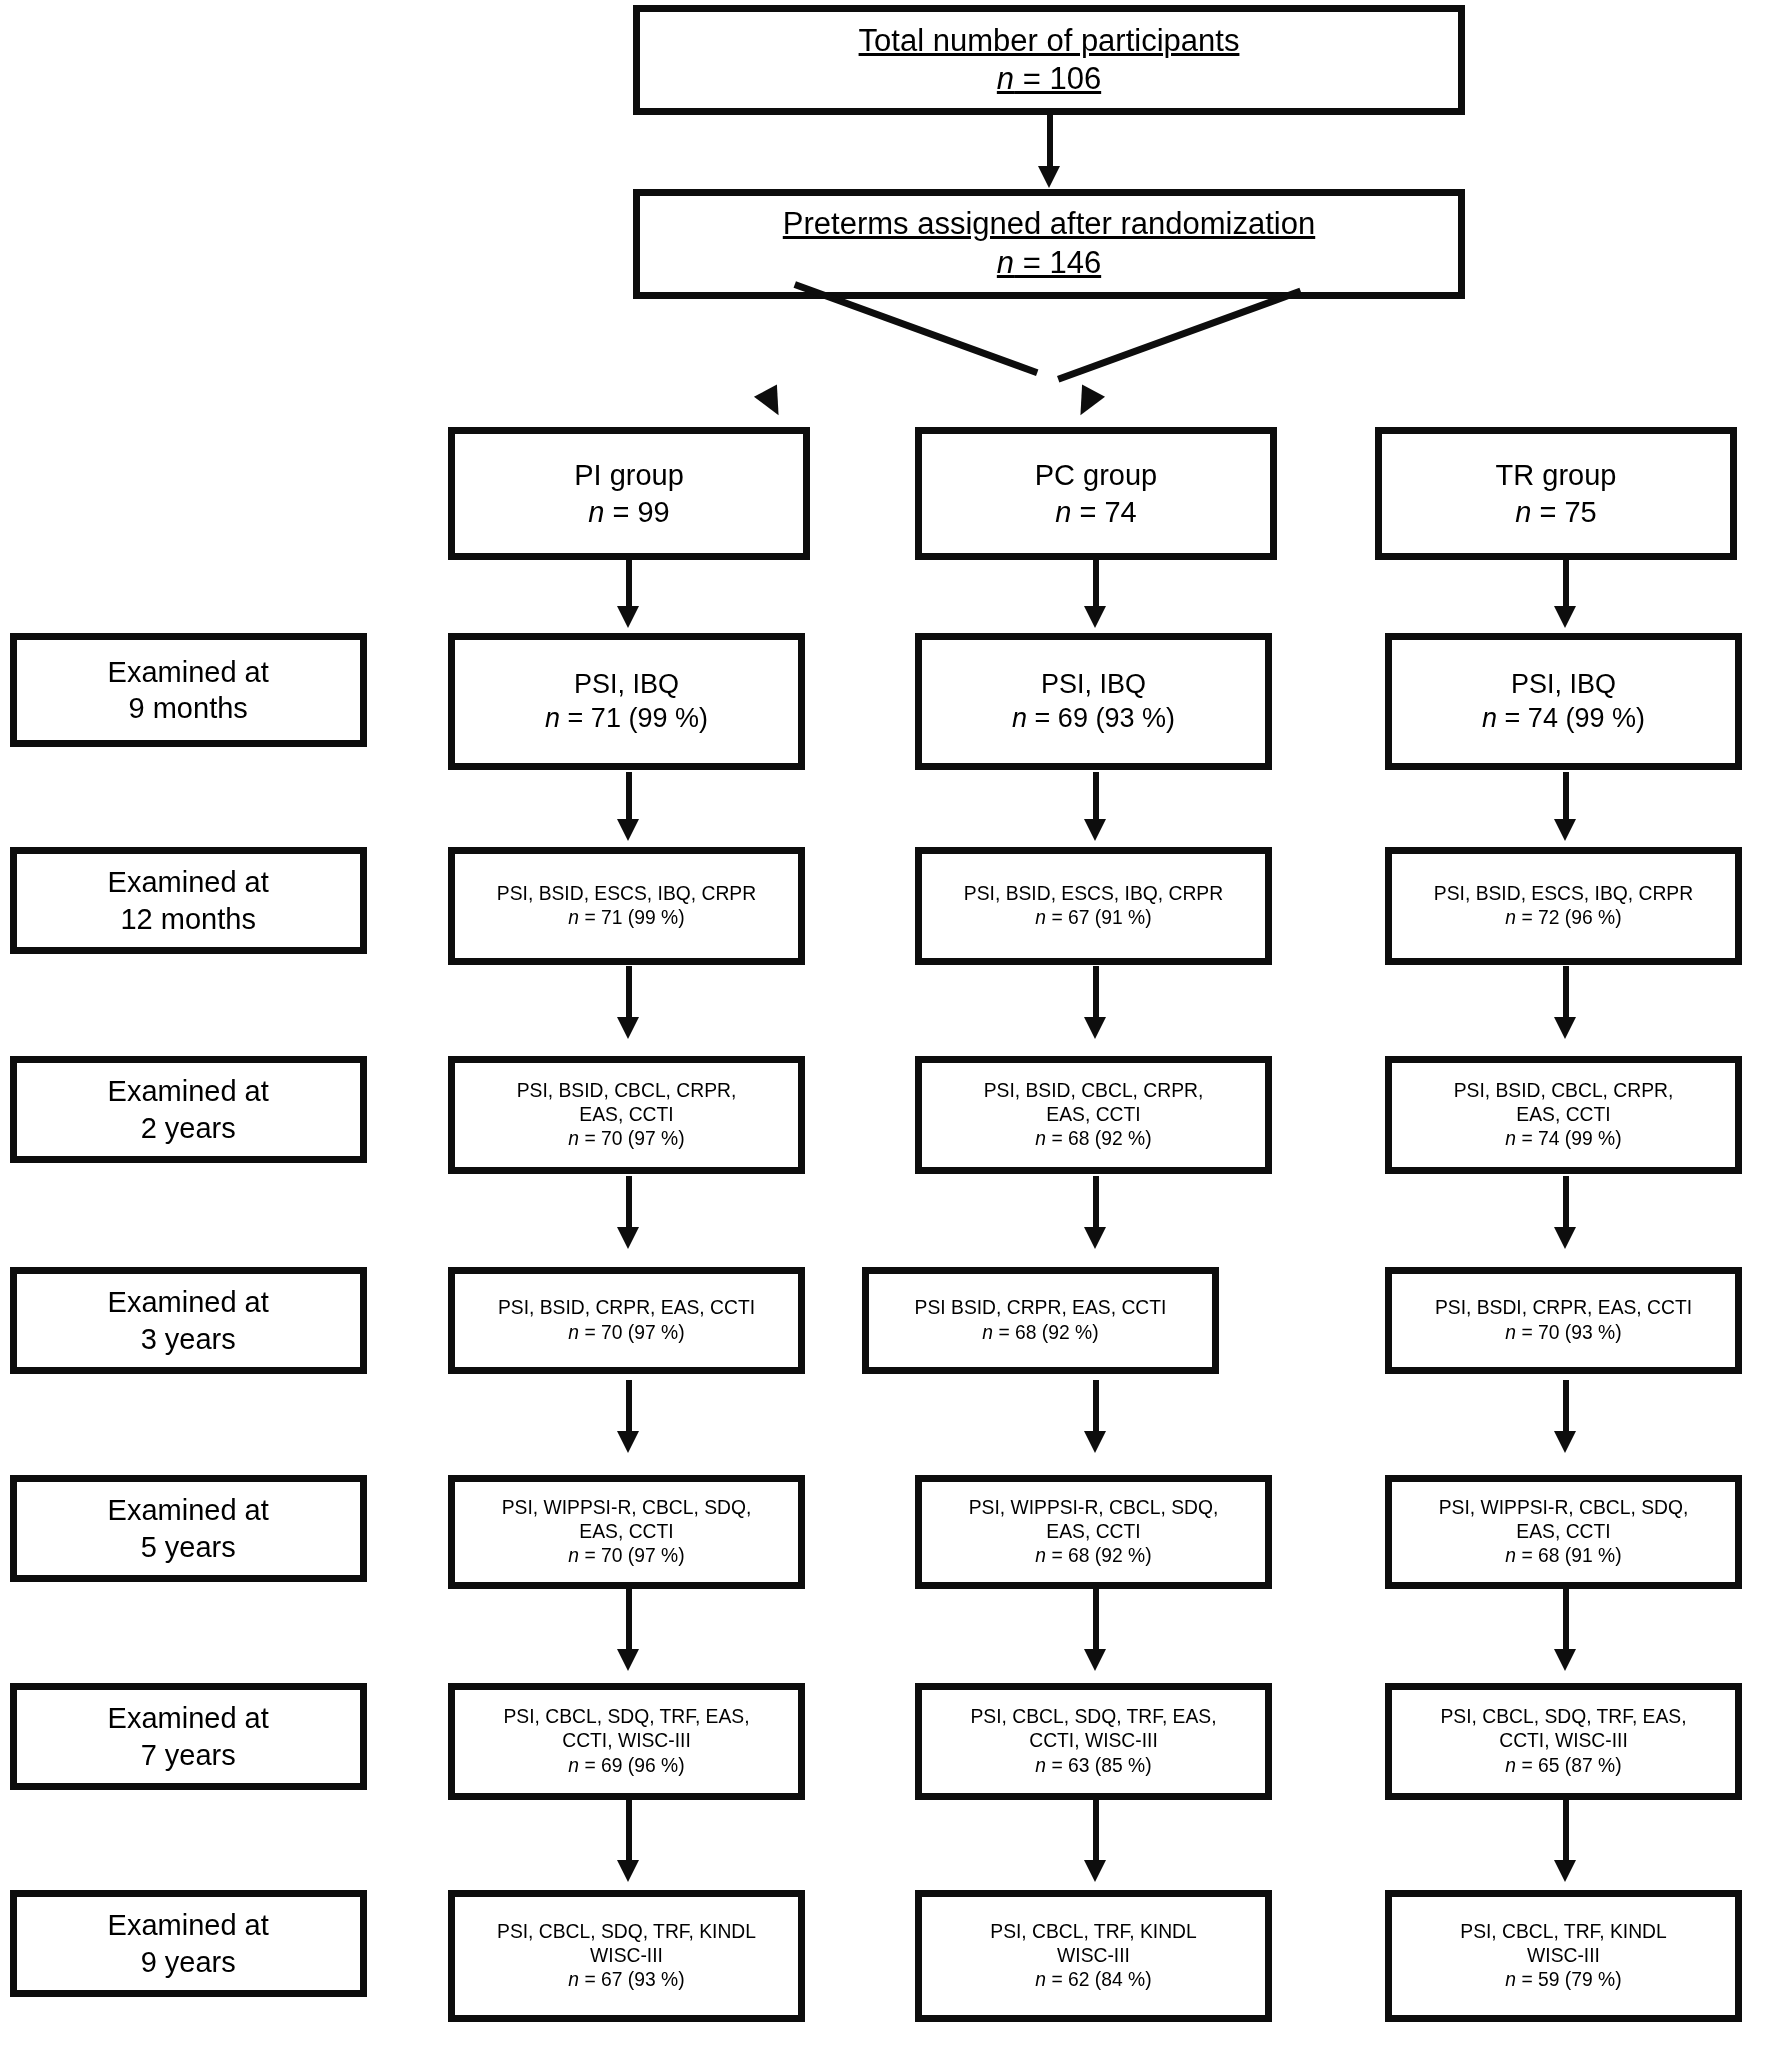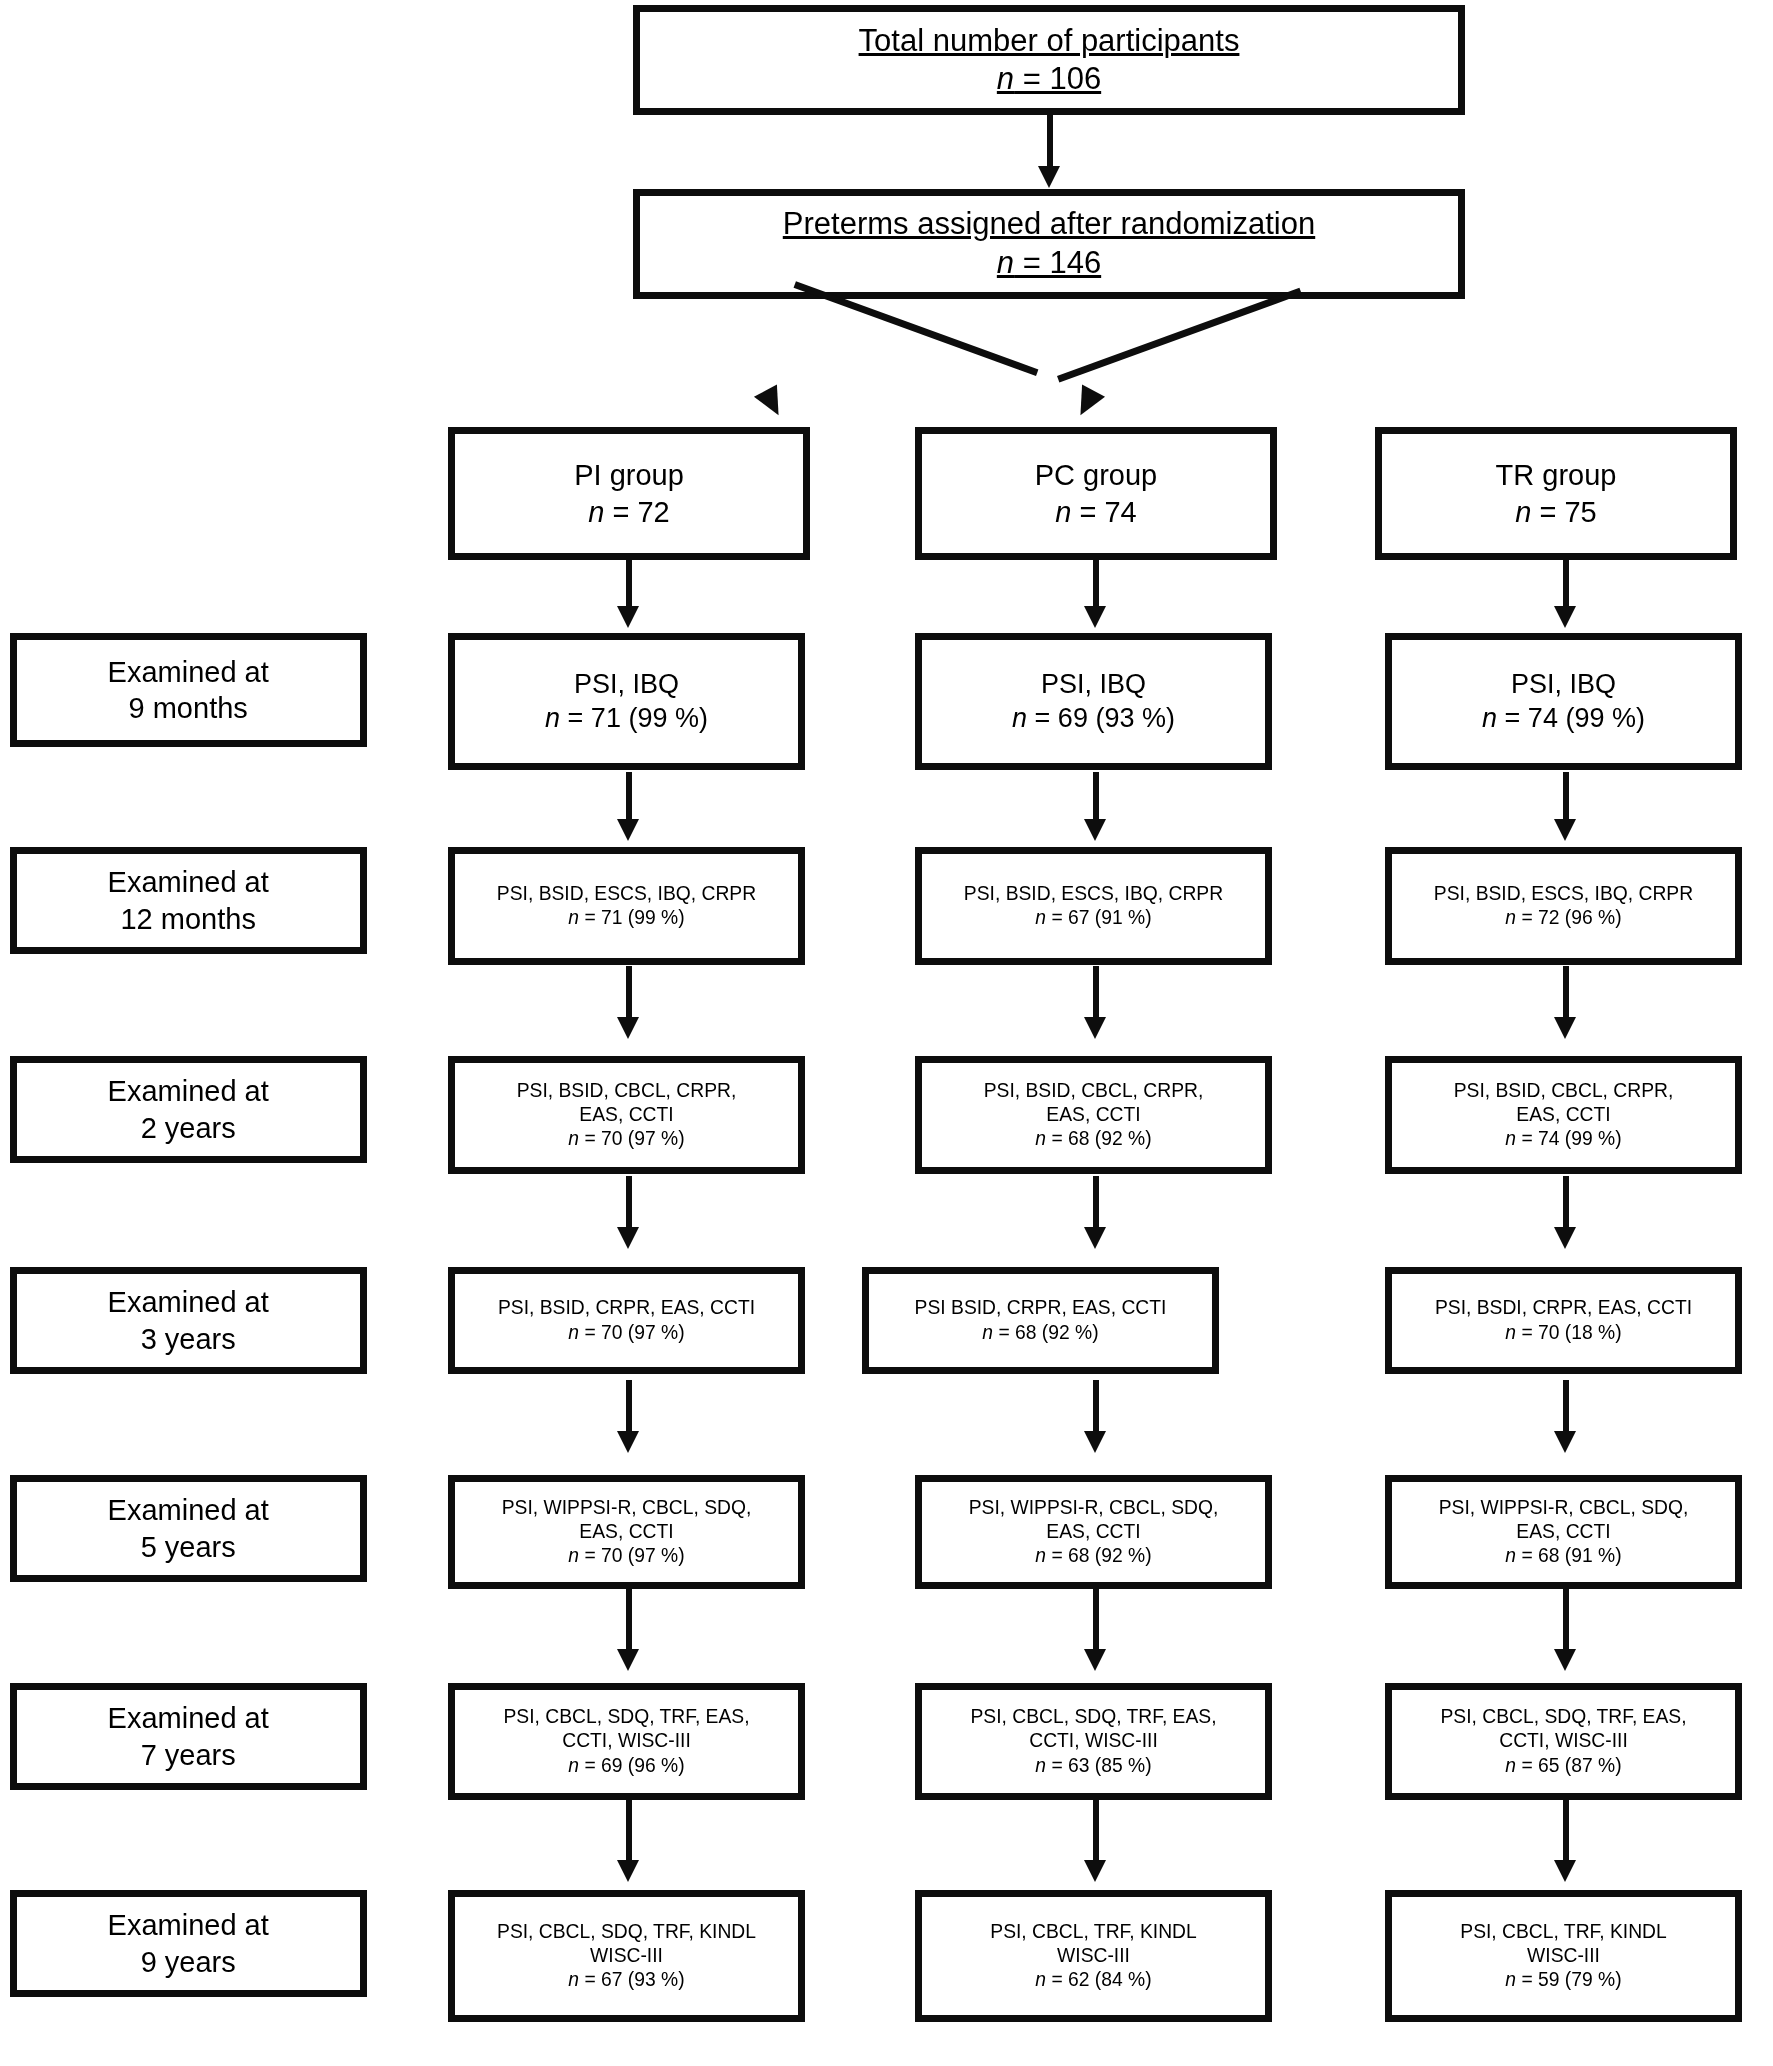--- a/index.html
+++ b/index.html
@@ -83,21 +83,21 @@
   </div>
 
   <div class="diag" style="left:1036px; top:376px; width:258px; transform:rotate(200deg);"></div>
   <div class="diag-head" style="left:759px; top:389px; transform:rotate(-28deg);"></div>
 
   <div class="diag" style="left:1057px; top:376px; width:258px; transform:rotate(-20deg);"></div>
   <div class="diag-head" style="left:1074px; top:389px; transform:rotate(28deg);"></div>
 
   <div class="box f-lg" style="left:448px; top:427px; width:362px; height:133px;">
     <span class="ln">PI group</span>
-    <span class="ln"><i class="ital">n</i><span> = 72</span></span>
+    <span class="ln"><i class="ital">n</i><span> = 99</span></span>
   </div>
   <div class="box f-lg" style="left:915px; top:427px; width:362px; height:133px;">
     <span class="ln">PC group</span>
     <span class="ln"><i class="ital">n</i><span> = 74</span></span>
   </div>
   <div class="box f-lg" style="left:1375px; top:427px; width:362px; height:133px;">
     <span class="ln">TR group</span>
     <span class="ln"><i class="ital">n</i><span> = 75</span></span>
   </div>
 
@@ -224,21 +224,21 @@
   <div class="box f-sm" style="left:448px; top:1267px; width:357px; height:107px;">
     <span class="ln">PSI, BSID, CRPR, EAS, CCTI</span>
     <span class="ln"><i class="ital">n</i><span> = 70 (97 %)</span></span>
   </div>
   <div class="box f-sm" style="left:862px; top:1267px; width:357px; height:107px;">
     <span class="ln">PSI BSID, CRPR, EAS, CCTI</span>
     <span class="ln"><i class="ital">n</i><span> = 68 (92 %)</span></span>
   </div>
   <div class="box f-sm" style="left:1385px; top:1267px; width:357px; height:107px;">
     <span class="ln">PSI, BSDI, CRPR, EAS, CCTI</span>
-    <span class="ln"><i class="ital">n</i><span> = 70 (18 %)</span></span>
+    <span class="ln"><i class="ital">n</i><span> = 70 (93 %)</span></span>
   </div>
 
   <div class="box f-sm" style="left:448px; top:1475px; width:357px; height:114px;">
     <span class="ln">PSI, WIPPSI-R, CBCL, SDQ,</span>
     <span class="ln">EAS, CCTI</span>
     <span class="ln"><i class="ital">n</i><span> = 70 (97 %)</span></span>
   </div>
   <div class="box f-sm" style="left:915px; top:1475px; width:357px; height:114px;">
     <span class="ln">PSI, WIPPSI-R, CBCL, SDQ,</span>
     <span class="ln">EAS, CCTI</span>

